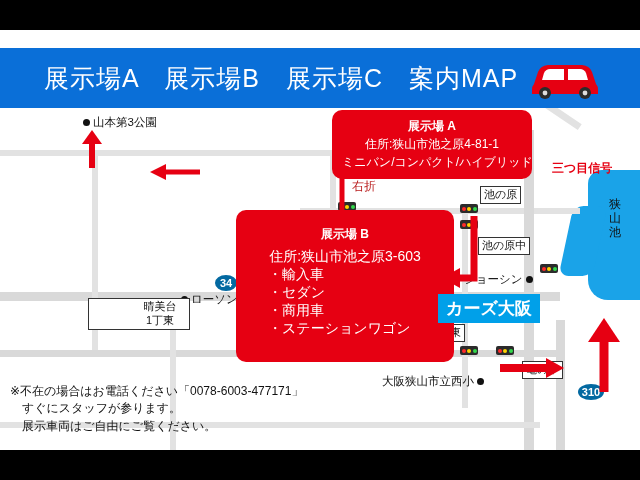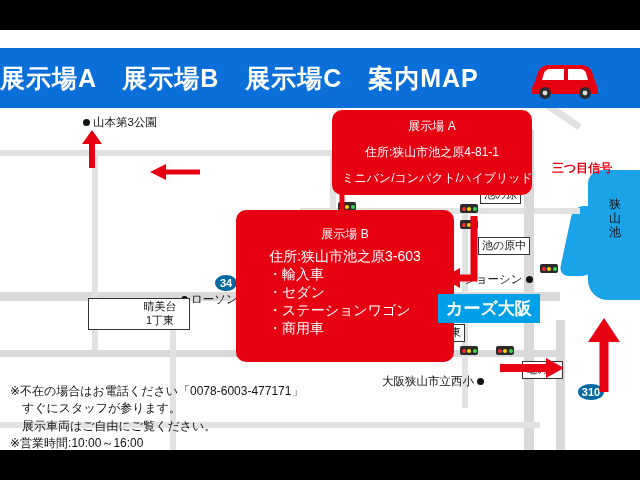--- a/index.html
+++ b/index.html
@@ -47,22 +47,23 @@
     width: 640px;
     height: 60px;
     background: #0a6fd8;
     z-index: 20;
     display: flex;
     align-items: center;
   }
   #header-title {
     color: #ffffff;
     font-size: 25px;
-    font-weight: bold;
+    font-weight: normal;
     letter-spacing: 1px;
+    margin-left: 44px;
     white-space: nowrap;
   }
   #header-car {
     position: absolute;
     right: 38px;
     top: 6px;
     width: 74px;
     height: 46px;
   }
 
@@ -81,32 +82,32 @@
   .callout {
     position: absolute;
     background: #e60012;
     color: #ffffff;
     border-radius: 10px;
     box-sizing: border-box;
     padding: 8px 10px;
     z-index: 30;
   }
   .callout .c-title {
-    font-weight: normal;
+    font-weight: bold;
     text-align: center;
     white-space: nowrap;
   }
   .callout .c-line {
     text-align: center;
     white-space: nowrap;
   }
 
   #callout-a { left: 332px; top: 80px; width: 200px; }
   #callout-a .c-title { font-size: 12px; }
-  #callout-a .c-line { font-size: 12px; margin-top: 9px; }
+  #callout-a .c-line { font-size: 12px; margin-top: 1px; }
 
   #callout-c { left: 15px; top: 133px; width: 228px; height: 97px; }
   #callout-c .c-title { font-size: 16px; margin-top: 2px; }
   #callout-c .c-line { font-size: 15px; margin-top: 6px; }
 
   #callout-b { left: 236px; top: 180px; width: 218px; height: 152px; }
   #callout-b .c-title { font-size: 12px; margin-top: 8px; }
   #callout-b .c-sub { font-size: 14px; text-align: center; margin-top: 5px; white-space: nowrap; }
   #callout-b .c-list { padding-left: 22px; }
   #callout-b .c-list div { font-size: 14px; line-height: 1.28; }
@@ -263,22 +264,22 @@
       <path d="M12 38 L12 10" stroke="#e60012" stroke-width="6" fill="none"></path>
       <path d="M12 0 L22 14 L2 14 Z" fill="#e60012"></path>
     </svg>
 
     <div id="callout-b" class="callout">
       <div class="c-title">展示場 B</div>
       <div class="c-sub">住所:狭山市池之原3-603</div>
       <div class="c-list">
         <div>・輸入車</div>
         <div>・セダン</div>
+        <div>・商用車</div>
         <div>・ステーションワゴン</div>
-        <div>・商用車</div>
       </div>
     </div>
 
     <svg class="arrow" style="left:150px; top:133px; width:50px; height:18px;" viewBox="0 0 50 18">
       <path d="M50 9 L14 9" stroke="#e60012" stroke-width="5" fill="none"></path>
       <path d="M0 9 L16 1 L16 17 Z" fill="#e60012"></path>
     </svg>
 
     <svg class="arrow" style="left:440px; top:186px; width:40px; height:90px;" viewBox="0 0 40 90">
       <path d="M34 0 L34 62 L18 62" stroke="#e60012" stroke-width="7" fill="none"></path>
@@ -382,17 +383,16 @@
     <div class="signal" style="left:540px; top:234px;">
       <i class="r"></i>
         <i class="y"></i>
         <i class="g"></i>
     </div>
 
     <div id="notes">
       <div>※不在の場合はお電話ください「0078-6003-477171」</div>
       <div class="indent">すぐにスタッフが参ります。</div>
       <div class="indent">展示車両はご自由にご覧ください。</div>
-      <div>※営業時間:10:00～16:00</div>
     </div>
 
   </div>
 </div>
 
 </body></html>

